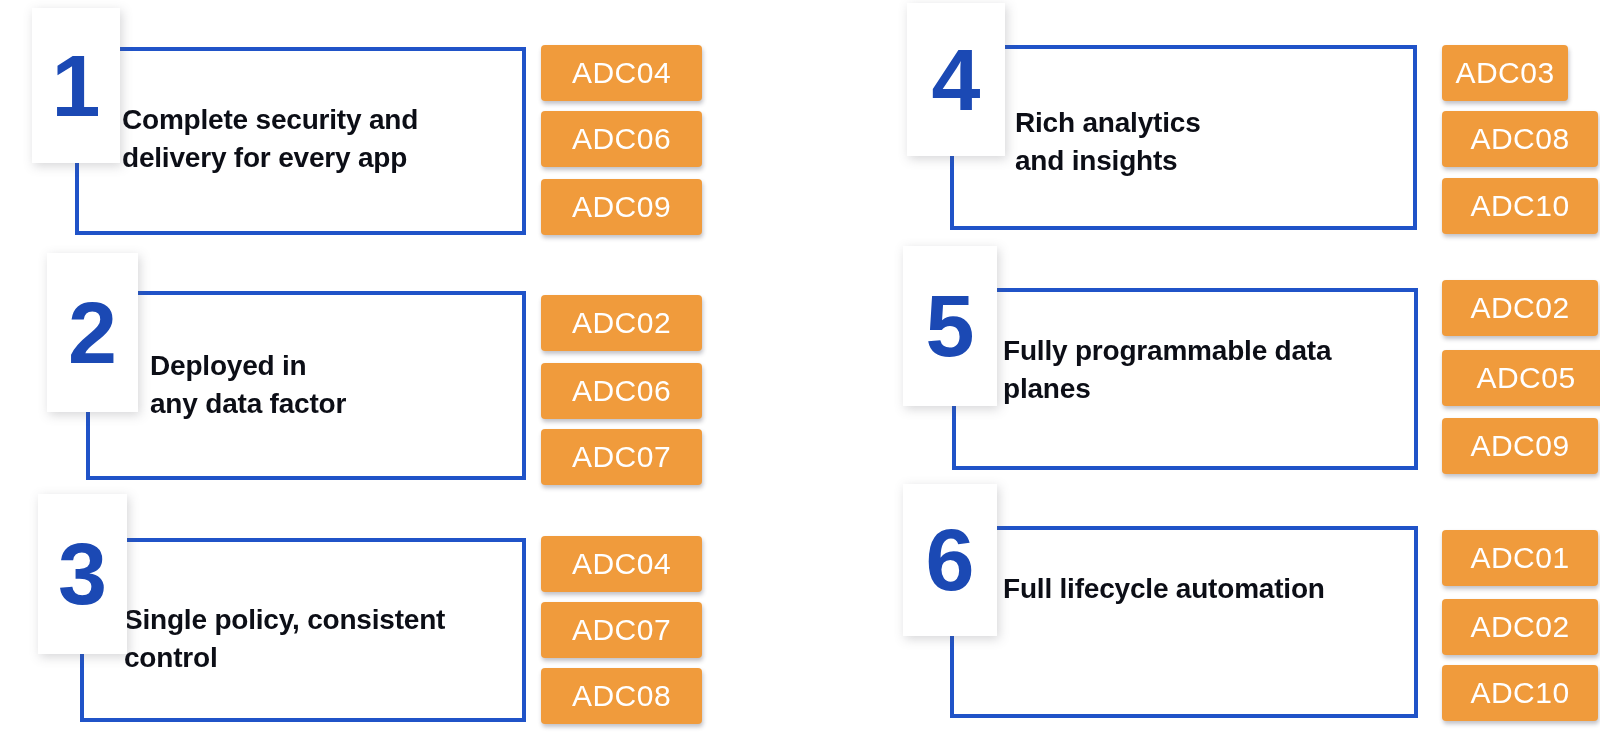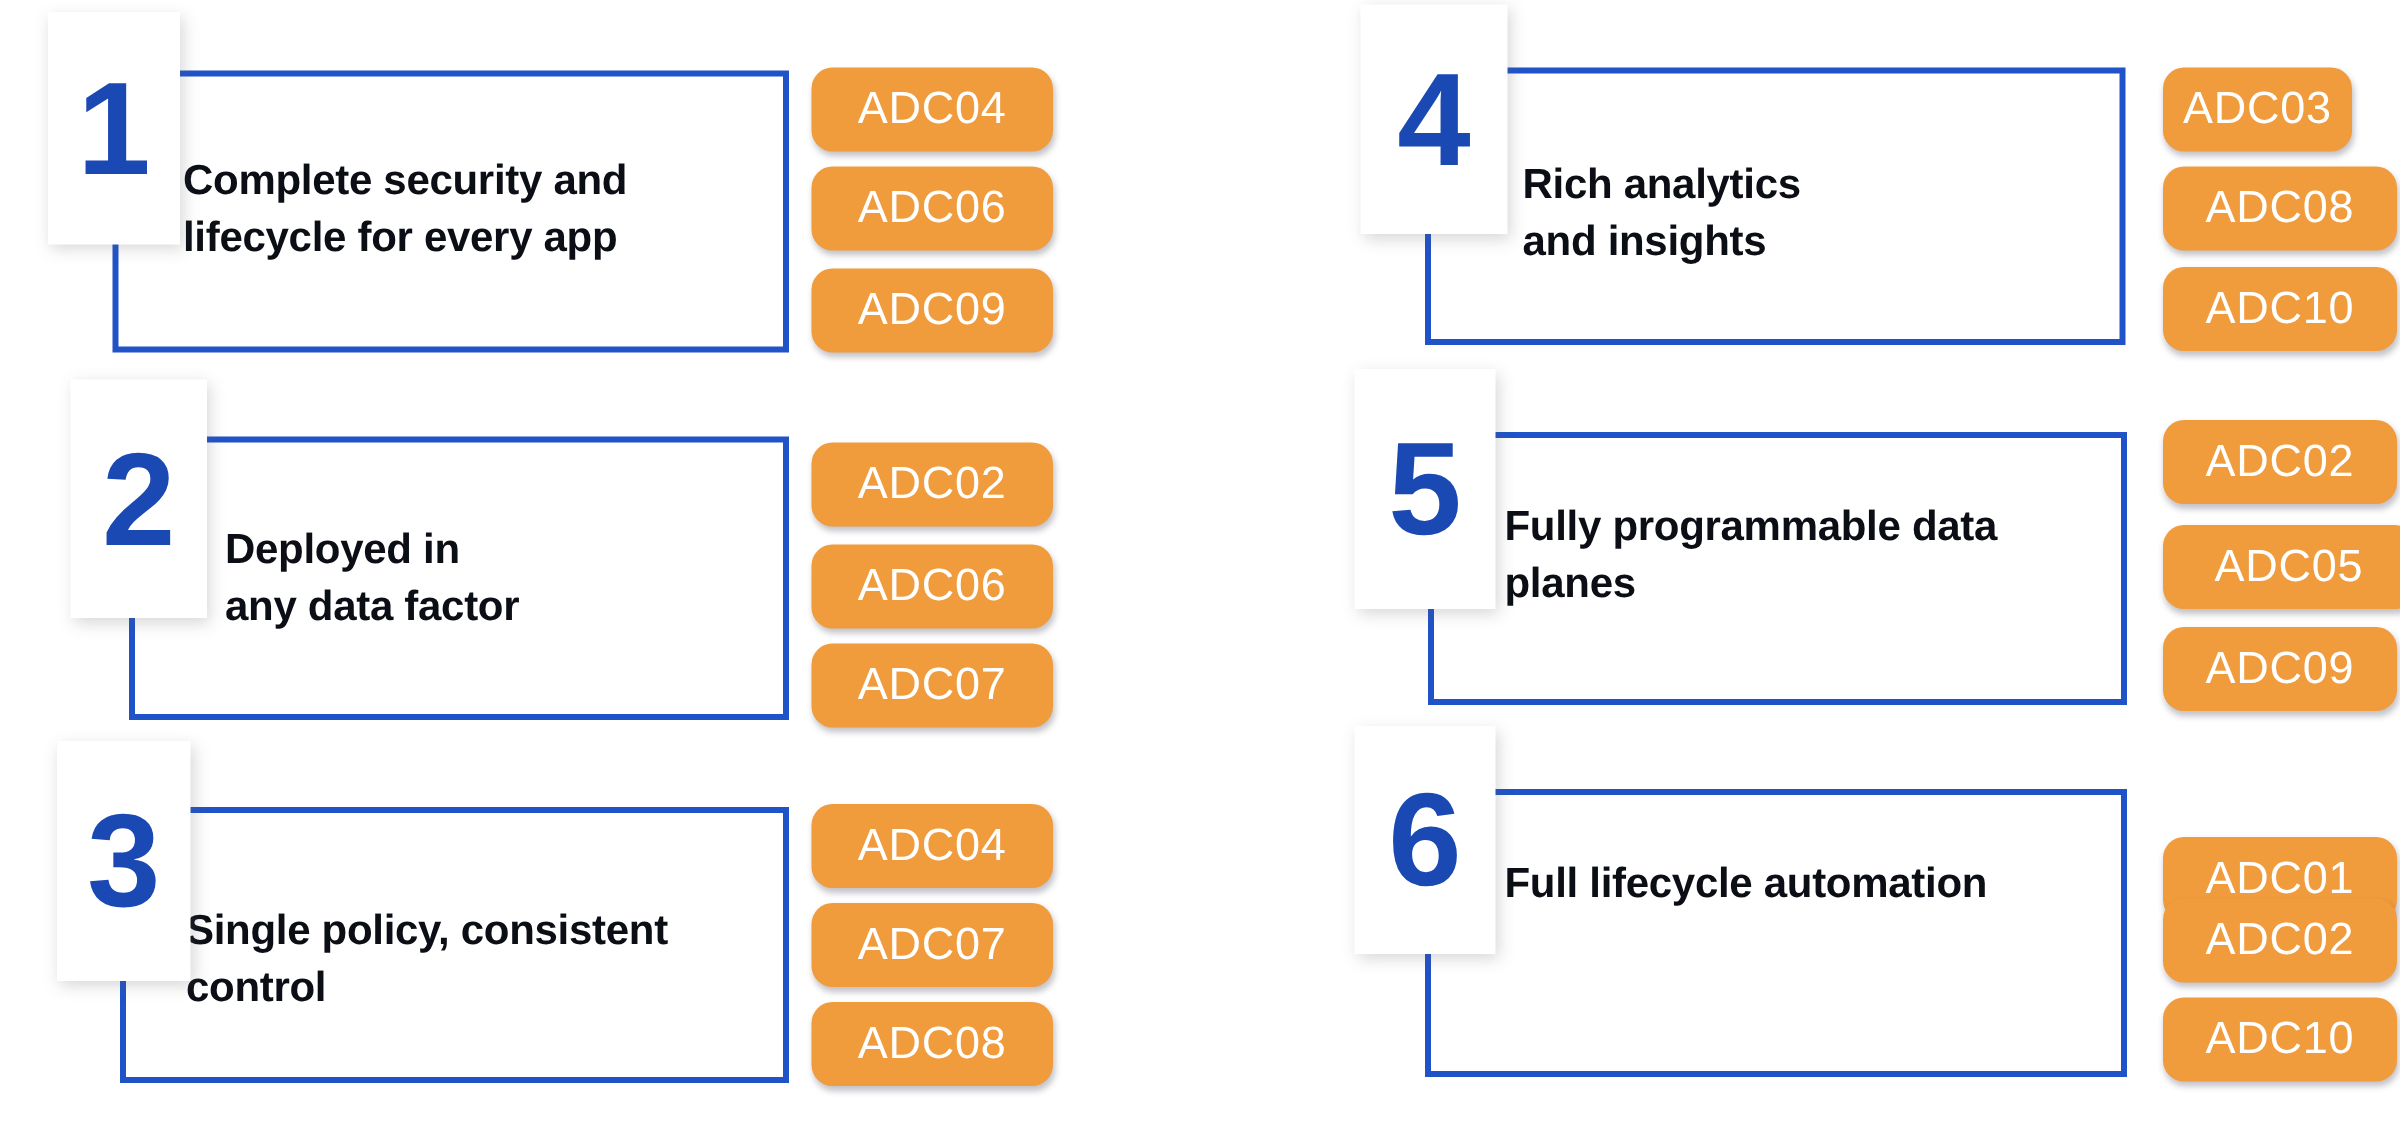--- a/index.html
+++ b/index.html
@@ -50,37 +50,37 @@
   .badge {
     position: absolute;
     background: #F09B3C;
     color: #ffffff;
     display: flex;
     align-items: center;
     justify-content: center;
     font-size: 30px;
     font-weight: 400;
     letter-spacing: 0.5px;
-    border-radius: 14px;
+    border-radius: 4px;
     box-shadow: 1px 3px 4px rgba(50, 50, 70, 0.30);
     z-index: 2;
   }
 </style>
 </head>
 <body>
 
 <div id="canvas">
 
   <div>
     <div class="rect" style="left:75px;top:47px;width:451px;height:188px"></div>
     <div class="numbox" style="left:32px;top:8px;width:88px;height:155px">
       <span class="num">1</span>
     </div>
     <div class="desc" style="left:122px;top:101px;width:400px">Complete security and
-lifecycle for every app</div>
+delivery for every app</div>
     <div class="badge" style="left:541px;top:45px;width:161px;height:56px">ADC04</div>
     <div class="badge" style="left:541px;top:111px;width:161px;height:56px">ADC06</div>
     <div class="badge" style="left:541px;top:179px;width:161px;height:56px">ADC09</div>
   </div>
 
   <div>
     <div class="rect" style="left:86px;top:291px;width:440px;height:189px"></div>
     <div class="numbox" style="left:47px;top:253px;width:91px;height:159px">
       <span class="num">2</span>
     </div>
@@ -126,18 +126,18 @@
     <div class="badge" style="left:1442px;top:350px;width:168px;height:56px">ADC05</div>
     <div class="badge" style="left:1442px;top:418px;width:156px;height:56px">ADC09</div>
   </div>
 
   <div>
     <div class="rect" style="left:950px;top:526px;width:468px;height:192px"></div>
     <div class="numbox" style="left:903px;top:484px;width:94px;height:152px">
       <span class="num">6</span>
     </div>
     <div class="desc" style="left:1003px;top:570px;width:420px">Full lifecycle automation</div>
-    <div class="badge" style="left:1442px;top:558px;width:156px;height:56px">ADC01</div>
+    <div class="badge" style="left:1442px;top:530px;width:156px;height:56px">ADC01</div>
     <div class="badge" style="left:1442px;top:599px;width:156px;height:56px">ADC02</div>
     <div class="badge" style="left:1442px;top:665px;width:156px;height:56px">ADC10</div>
   </div>
 
 </div>
 
 </body></html>

